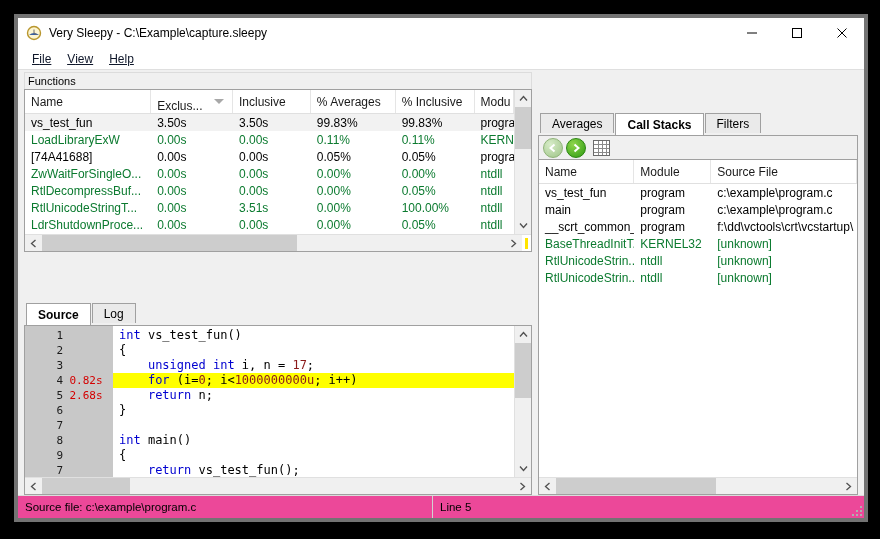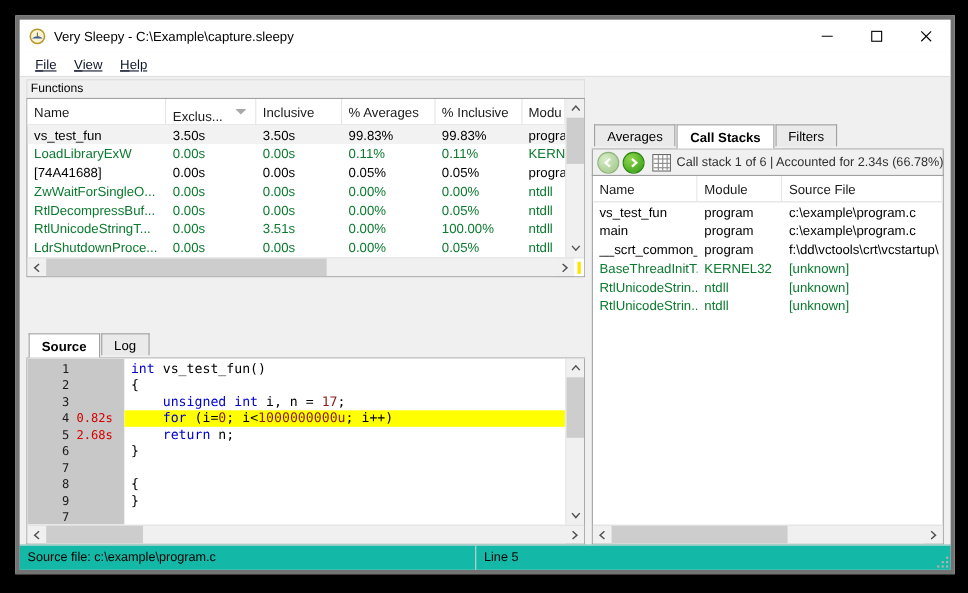--- a/index.html
+++ b/index.html
@@ -404,21 +404,21 @@
     min-height: 0;
     box-sizing: border-box;
   }
   .cs-name { width: 98px; }
   .cs-mod  { width: 79px; }
   .cs-src  { width: 150px; }
 
   
   .statusbar {
     height: 22px;
-    background: #14b8a6;
+    background: #ec4899;
     border-top: 1px solid #dcdcdc;
     display: flex;
     align-items: center;
     flex: none;
     position: relative;
   }
   .sb-cell {
     font-size: 11.5px;
     color: #000;
     padding-left: 7px;
@@ -659,21 +659,23 @@
                 </div>
               </div>
             <div class="codelines" id="source-code">
                 <div class="cline"><span class="kw">int</span><span> vs_test_fun()</span></div>
                 <div class="cline"><span>{</span></div>
                 <div class="cline"><span>    </span><span class="kw">unsigned int</span><span> i, n = </span><span class="num">17</span><span>;</span></div>
                 <div class="cline hl"><span>    </span><span class="kw">for</span><span> (i=</span><span class="num">0</span><span>; i&lt;</span><span class="num">1000000000u</span><span>; i++)</span></div>
                 <div class="cline"><span>    </span><span class="kw">return</span><span> n;</span></div>
                 <div class="cline"><span>}</span></div>
                 <div class="cline"><span></span></div>
+                <div class="cline"><span class="kw">int</span><span> main()</span></div>
                 <div class="cline"><span>{</span></div>
+                <div class="cline"><span>    </span><span class="kw">return</span><span> vs_test_fun();</span></div>
                 <div class="cline"><span>}</span></div>
                 <div class="cline"><span></span></div>
               </div>
           </div>
           <div class="vscroll">
             <div class="vs-btn">
               <svg width="9" height="7" viewBox="0 0 9 7">
                   <path d="M1 5.5 L4.5 1.5 L8 5.5" fill="none" stroke="#505050" stroke-width="1.3"></path>
                 </svg>
             </div>
@@ -720,21 +722,20 @@
           <svg width="10" height="10" viewBox="0 0 10 10">
               <path d="M6.5 1.5 L2.5 5 L6.5 8.5" fill="none" stroke="#ffffff" stroke-width="2"></path>
             </svg>
         </div>
         <div class="circ-btn fwd">
           <svg width="10" height="10" viewBox="0 0 10 10">
               <path d="M3.5 1.5 L7.5 5 L3.5 8.5" fill="none" stroke="#ffffff" stroke-width="2"></path>
             </svg>
         </div>
         <div class="grid-icon"></div>
-        <div class="cs-toolbar-text">Call stack 1 of 6 | Accounted for 2.34s (66.78%)</div>
       </div>
 
       <div class="cs-grid">
         <div style="display:flex;flex:1;min-height:0;">
           <div style="flex:1;display:flex;flex-direction:column;min-width:0;">
             <div class="grid-header">
               <div class="hcell cs-name">Name</div>
               <div class="hcell cs-mod">Module</div>
               <div class="hcell cs-src">Source File</div>
             </div>

